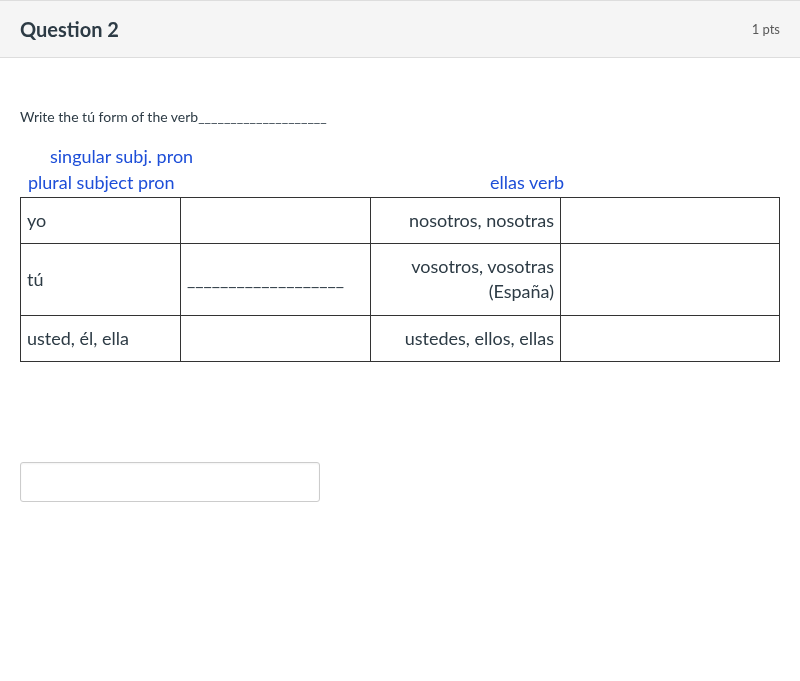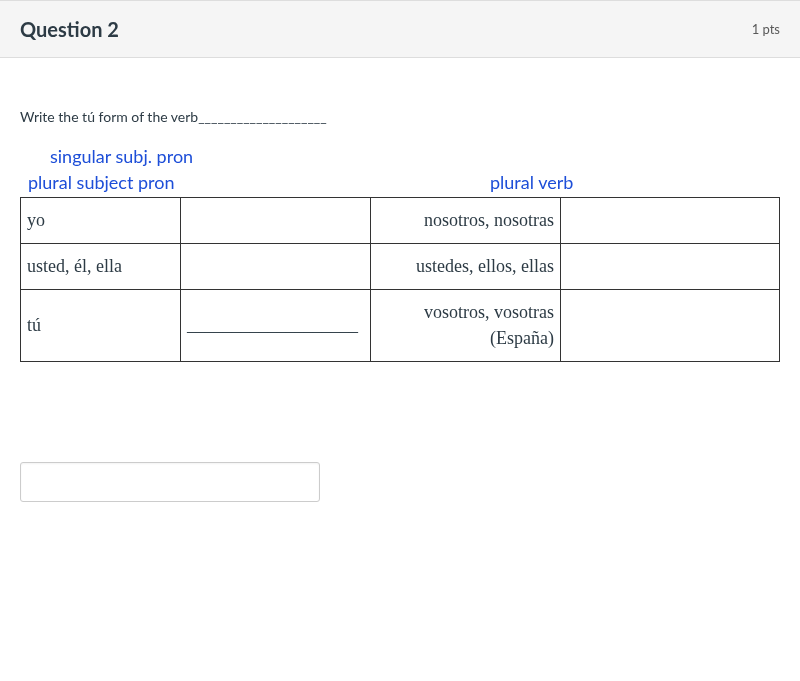--- a/index.html
+++ b/index.html
@@ -59,21 +59,20 @@
     }
     .labels-row.second .labels-right {
       padding-left: 90px;
     }
     .conjugation-table {
       width: 100%;
       border-collapse: collapse;
       margin-top: 0;
       font-size: 18px;
       color: #2d3b45;
-      font-family: Liberation Serif, serif;
     }
     .conjugation-table td {
       border: 1px solid #333;
       padding: 10px 6px;
       vertical-align: middle;
       line-height: 1.4;
     }
     .col-pron {
       width: 160px;
     }
@@ -107,40 +106,40 @@
 </div>
 
 <div class="question-body">
   <p class="prompt">Write the tú form of the verb____________________</p>
 
   <div class="labels-row">
     <div class="labels-left">singular subj. pron</div>
   </div>
   <div class="labels-row second">
     <div class="labels-left">plural subject pron</div>
-    <div class="labels-right">plural verb</div>
+    <div class="labels-right">ellas verb</div>
   </div>
 
   <table class="conjugation-table">
     <tbody>
         <tr>
       <td class="col-pron">yo</td>
       <td class="col-verb"></td>
       <td class="col-pron2">nosotros, nosotras</td>
       <td class="col-verb2"></td>
     </tr>
     <tr>
+      <td class="col-pron">tú</td>
+      <td class="col-verb">___________________</td>
+      <td class="col-pron2">vosotros, vosotras (España)</td>
+      <td class="col-verb2"></td>
+    </tr>
+    <tr>
       <td class="col-pron">usted, él, ella</td>
       <td class="col-verb"></td>
       <td class="col-pron2">ustedes, ellos, ellas</td>
-      <td class="col-verb2"></td>
-    </tr>
-    <tr>
-      <td class="col-pron">tú</td>
-      <td class="col-verb">___________________</td>
-      <td class="col-pron2">vosotros, vosotras (España)</td>
       <td class="col-verb2"></td>
     </tr>
   </tbody>
     </table>
 
   <input type="text" class="answer-input" value="" style="">
 </div>
 
 </body></html>

